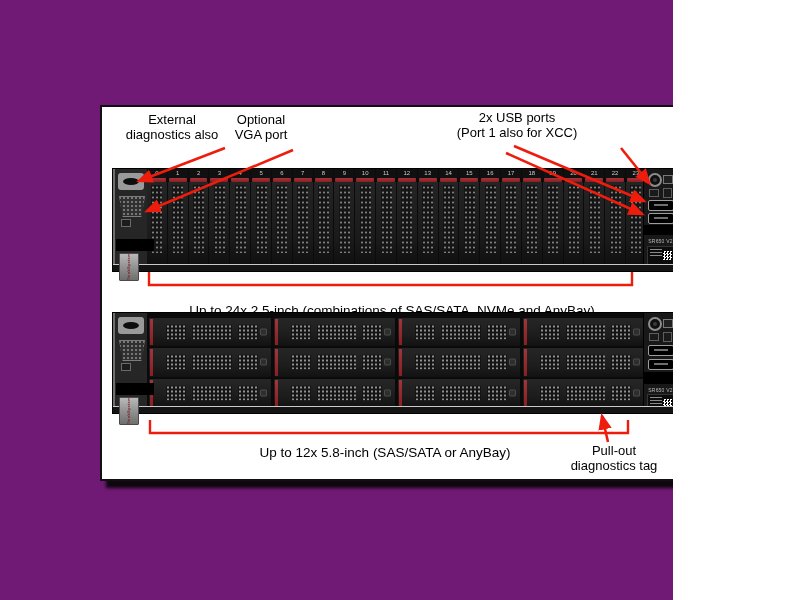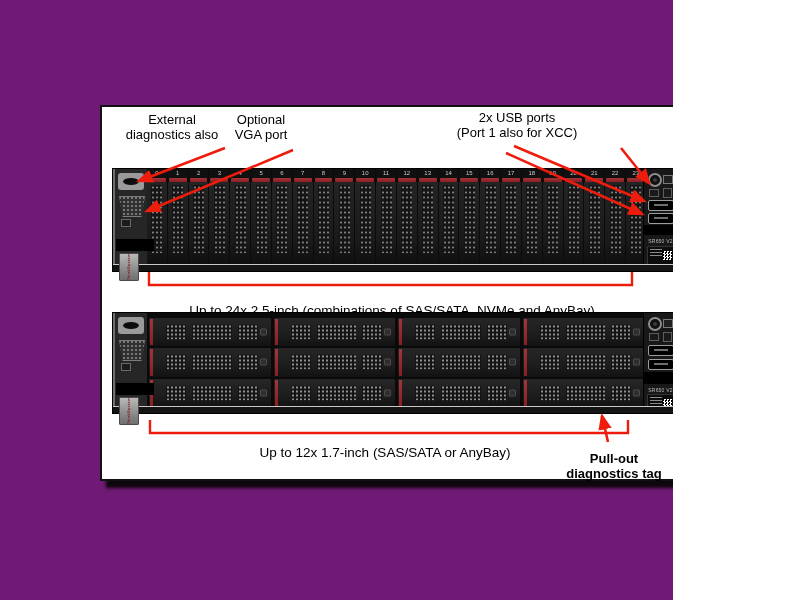--- a/index.html
+++ b/index.html
@@ -11,21 +11,21 @@
   .page{position:relative;width:673px;height:600px;background:#701a75;overflow:hidden;
         font-family:"Liberation Sans", sans-serif;color:#000;}
   .card{position:absolute;left:100px;top:105px;width:580px;height:372px;background:#fff;
         border:2px solid #111;box-shadow:6px 7px 3px rgba(5,5,5,.92);}
   
   .callout{position:absolute;text-align:center;font-size:13px;line-height:15px;color:#000;}
   .co-ext{left:5px;top:5px;width:130px;}
   .co-vga{left:114px;top:5px;width:90px;}
   .co-usb{left:330px;top:3px;width:170px;}
   .co-fop{left:462px;top:5px;width:116px;}
-  .co-tag{left:450px;top:344px;width:124px;font-weight:bold;}
+  .co-tag{left:450px;top:336px;width:124px;}
   .caption{position:absolute;text-align:center;font-size:13.5px;color:#000;}
   .cap-top{left:10px;top:188px;width:560px;margin-top:8px;}
   .cap-bot{left:0px;top:338px;width:566px;}
   
   .server{position:absolute;left:10px;width:566px;background:var(--chassis);
           border:1px solid #000;box-sizing:border-box;}
   .srv-top{top:61px;height:104px;}
   .srv-bot{top:205px;height:102px;}
   .rail{position:absolute;left:0;right:0;bottom:0;height:6px;background:#141414;
         border-top:1px solid #c9c9c9;}
@@ -451,21 +451,21 @@
         <div class="svc">
           <i></i>
             <i></i>
             <i></i>
           <div class="qr"></div>
         </div>
       </div>
       <div class="rail"></div>
     </div>
 
-    <div class="caption cap-bot">Up to 12x 1.7-inch (SAS/SATA or AnyBay)</div>
+    <div class="caption cap-bot">Up to 12x 5.8-inch (SAS/SATA or AnyBay)</div>
 
     <svg class="overlay" viewBox="0 0 580 372" xmlns="http://www.w3.org/2000/svg">
       <defs>
         <marker id="arr" markerWidth="7" markerHeight="7" refX="5.2" refY="2.6" orient="auto" markerUnits="strokeWidth">
           <path class="arrhead" d="M0,0 L6.4,2.6 L0,5.2 Z"></path>
         </marker>
       </defs>
       <line class="ann-line" x1="123" y1="41" x2="37" y2="74" marker-end="url(#arr)"></line>
       <line class="ann-line" x1="191" y1="43" x2="45" y2="104" marker-end="url(#arr)"></line>
       <line class="ann-line" x1="412" y1="39" x2="542" y2="94" marker-end="url(#arr)"></line>

